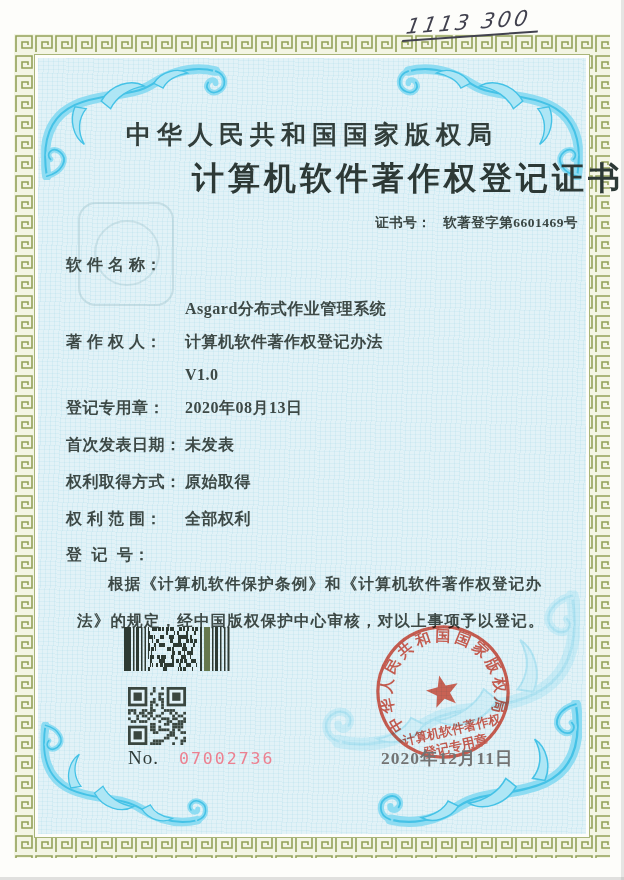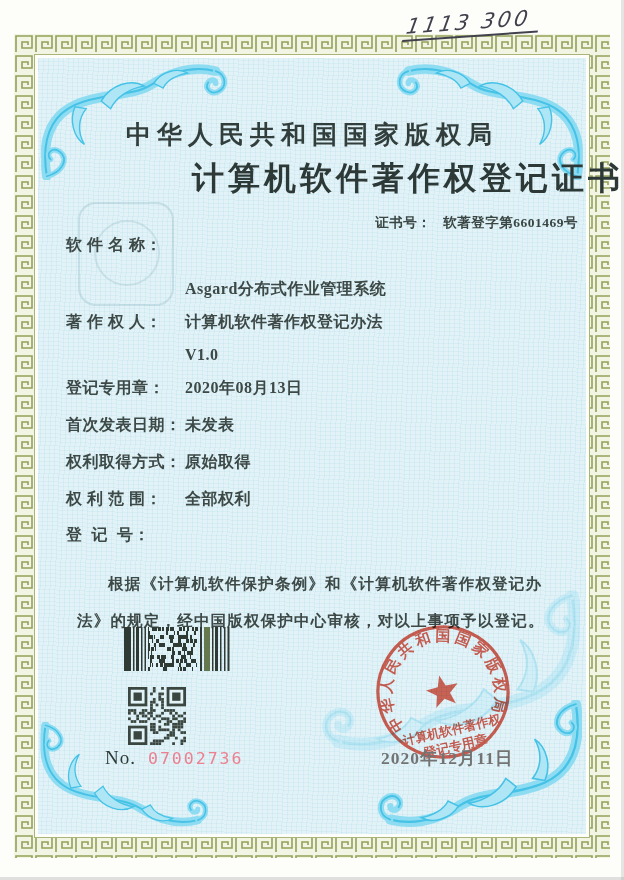--- a/index.html
+++ b/index.html
@@ -49,38 +49,38 @@
     position:absolute;left:0;top:157px;width:100%;text-align:right;
     font-size:32px;font-weight:700;letter-spacing:4px;color:#2d3936;
   }
   .certno{
     position:absolute;right:46px;top:202px;
     font-size:13.5px;font-weight:700;color:#3a4643;letter-spacing:.5px;margin-top:12px;
   }
   .certno .cl{margin-right:12px;}
   .row{
     position:absolute;left:66px;display:flex;
-    font-size:16px;font-weight:700;color:#3d4946;letter-spacing:.5px;line-height:22px;
+    font-size:16px;font-weight:700;color:#3d4946;letter-spacing:.5px;line-height:22px;margin-top:20px;
   }
   .flabel{width:119px;white-space:pre;flex:none;}
   .fvalue{white-space:pre;}
   .vline{display:block;}
   .statement{
     position:absolute;left:64px;right:62px;top:552px;margin:13px;
     font-size:15.5px;font-weight:600;line-height:37px;letter-spacing:1.2px;
     text-indent:2em;color:#3d4946;
   }
   
   .barcode{position:absolute;left:124px;top:627px;width:106px;height:44px;}
   .qrcode{position:absolute;left:128px;top:687px;width:58px;height:58px;}
   .no-line{position:absolute;left:105px;top:747px;font-size:19px;color:#2e3a37;}
-  .no-label{letter-spacing:1px;}
+  .no-label{letter-spacing:1px;margin-left:23px;}
   .no-value{
     font-family:"DejaVu Sans Mono",monospace;font-size:16.5px;color:#ec8090;
-    letter-spacing:2px;margin-left:12px;
+    letter-spacing:2px;margin-left:20px;
   }
   .seal{position:absolute;left:366px;top:614px;width:154px;height:158px;
     mix-blend-mode:multiply;opacity:.92;}
   .issue-date{
     position:absolute;left:381px;top:746px;
     font-size:17.5px;font-weight:700;letter-spacing:1px;color:#737373;
   }
   .page-edge{position:absolute;right:0;top:0;bottom:0;width:3px;background:rgba(160,160,160,.25);}
   .page-edge-b{position:absolute;left:0;right:0;bottom:0;height:3px;background:rgba(150,150,150,.28);}
 </style>

